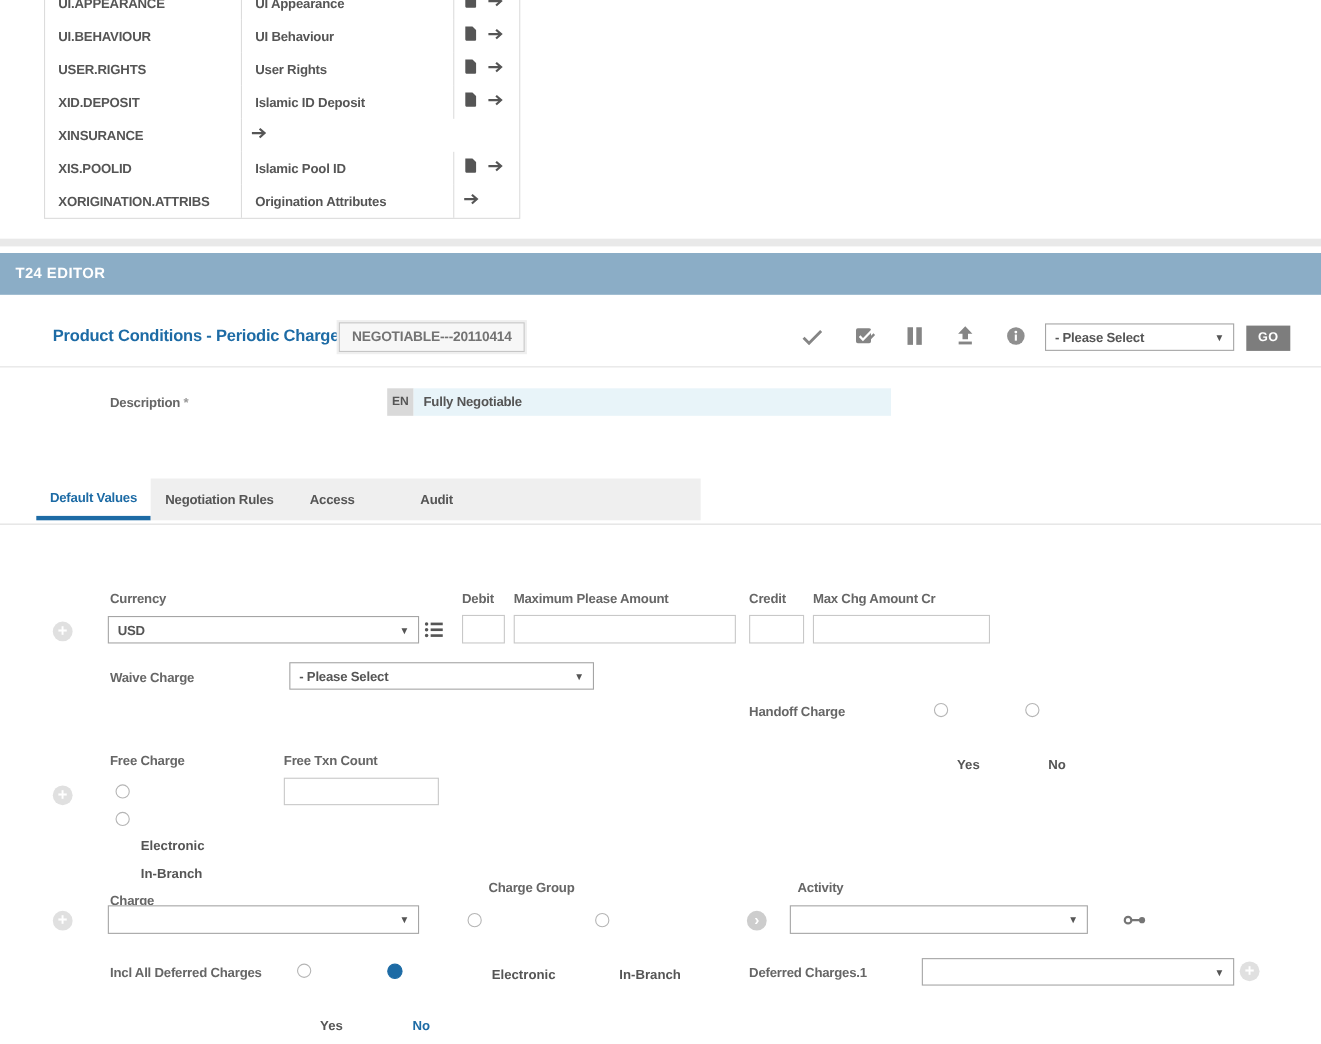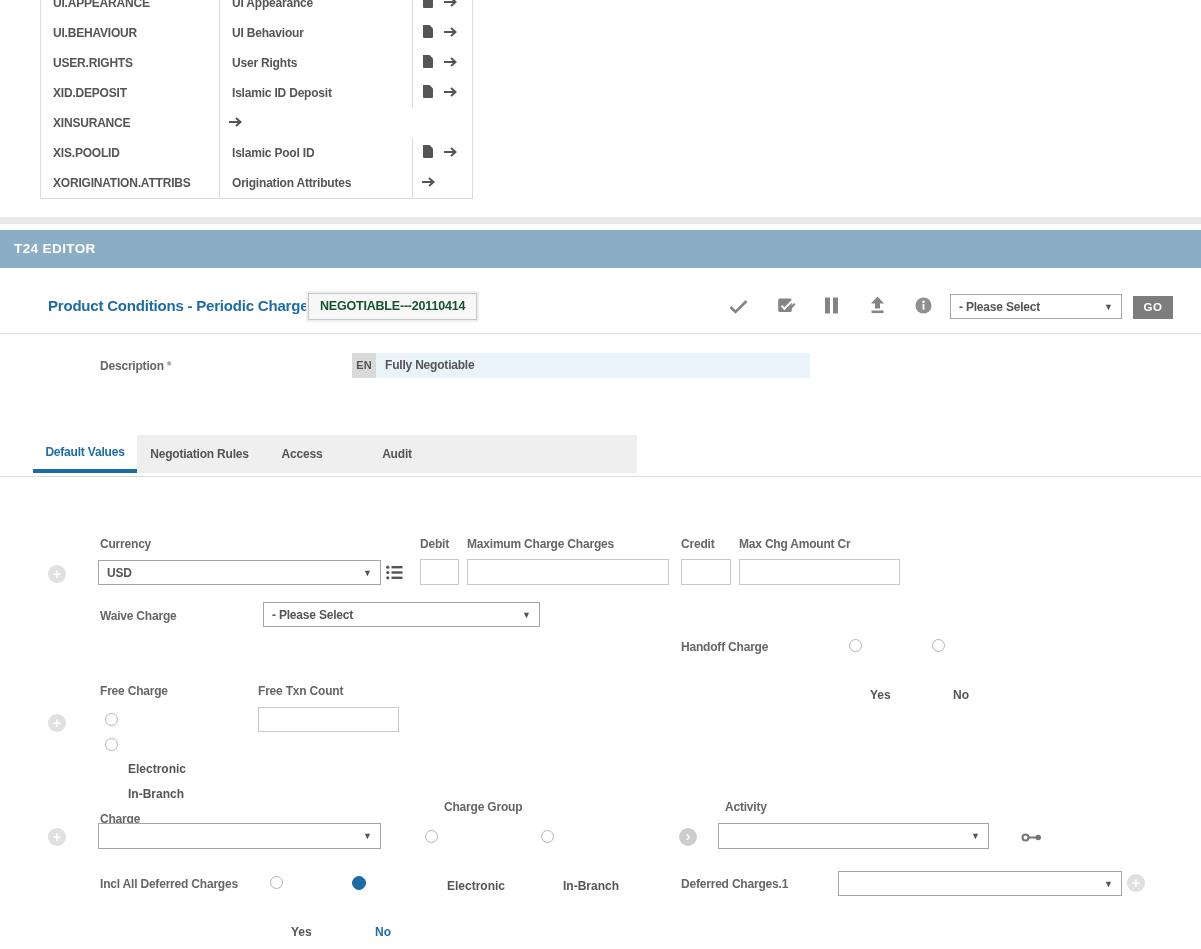--- a/index.html
+++ b/index.html
@@ -29,21 +29,21 @@
   .bt-label { width:193px; display:flex; align-items:center; padding-left:12px; border-left:1px solid #dcdcdc;
               font-size:12px; font-weight:bold; color:#555; letter-spacing:-0.2px; }
   .bt-icons { flex:1; display:flex; align-items:center; gap:10px; padding-left:8px; border-left:1px solid #dcdcdc; }
   
   .divider-band { position:absolute; left:0; top:217px; width:100%; height:7px; background:#e9e9e9; }
   .t24bar { position:absolute; left:0; top:230px; width:100%; height:38px; background:#8badc6;
             color:#fff; font-size:13.5px; font-weight:bold; letter-spacing:0.4px; line-height:38px; padding-left:14px; }
   .page-title { position:absolute; left:48px; top:297px; font-size:15px; font-weight:bold; color:#1d6ba5; letter-spacing:-0.2px; }
   .record-badge { position:absolute; left:308px; top:293px; height:27px; line-height:25px; padding:0 11px;
                   background:#f7f7f7; border:1px solid #c6c6c6; font-size:12.5px; font-weight:bold;
-                  color:#14532d; letter-spacing:-0.2px; box-shadow:0 0 0 2px #efefef; }
+                  color:#737373; letter-spacing:-0.2px; box-shadow:0 0 0 2px #efefef; }
   .hline { position:absolute; left:0; width:100%; height:1px; background:#e2e2e2; }
   .tool-ic { position:absolute; top:298px; cursor:pointer; }
   .go-btn { position:absolute; left:1133px; top:296px; width:40px; height:23px; background:#7d7d7d;
             color:#fff; font-size:11.5px; font-weight:bold; text-align:center; line-height:23px; letter-spacing:0.5px; }
   
   .en-box { position:absolute; left:352px; top:353px; width:24px; height:25px; background:#d9d9d9;
             font-size:11px; font-weight:bold; color:#555; text-align:center; line-height:25px; }
   .desc-val { position:absolute; left:376px; top:353px; width:434px; height:25px; background:#e8f4f9;
               font-size:12px; font-weight:bold; color:#555; line-height:25px; padding-left:9px; letter-spacing:-0.2px; }
   
@@ -215,21 +215,21 @@
       <circle cx="1.8" cy="2.2" r="1.6" fill="#555"></circle>
       <rect x="5.5" y="1" width="11" height="2.4" fill="#555"></rect>
       <circle cx="1.8" cy="7.5" r="1.6" fill="#555"></circle>
       <rect x="5.5" y="6.3" width="11" height="2.4" fill="#555"></rect>
       <circle cx="1.8" cy="12.8" r="1.6" fill="#555"></circle>
       <rect x="5.5" y="11.6" width="11" height="2.4" fill="#555"></rect>
     </svg>
 </span>
 <div class="lbl abs" style="left:420px;top:537px;">Debit</div>
 <div class="inputbox" style="left:420px;top:559px;width:39px;"></div>
-<div class="lbl abs" style="left:467px;top:537px;">Maximum Charge Charges</div>
+<div class="lbl abs" style="left:467px;top:537px;">Maximum Please Amount</div>
 <div class="inputbox" style="left:467px;top:559px;width:202px;"></div>
 <div class="lbl abs" style="left:681px;top:537px;">Credit</div>
 <div class="inputbox" style="left:681px;top:559px;width:50px;"></div>
 <div class="lbl abs" style="left:739px;top:537px;">Max Chg Amount Cr</div>
 <div class="inputbox" style="left:739px;top:559px;width:161px;"></div>
 
 <div class="lbl abs" style="left:100px;top:609px;">Waive Charge</div>
 <div class="selectbox" style="left:263px;top:602px;width:277px;">
   <span class="sval">- Please Select</span>
   <span class="caret">▼</span>

